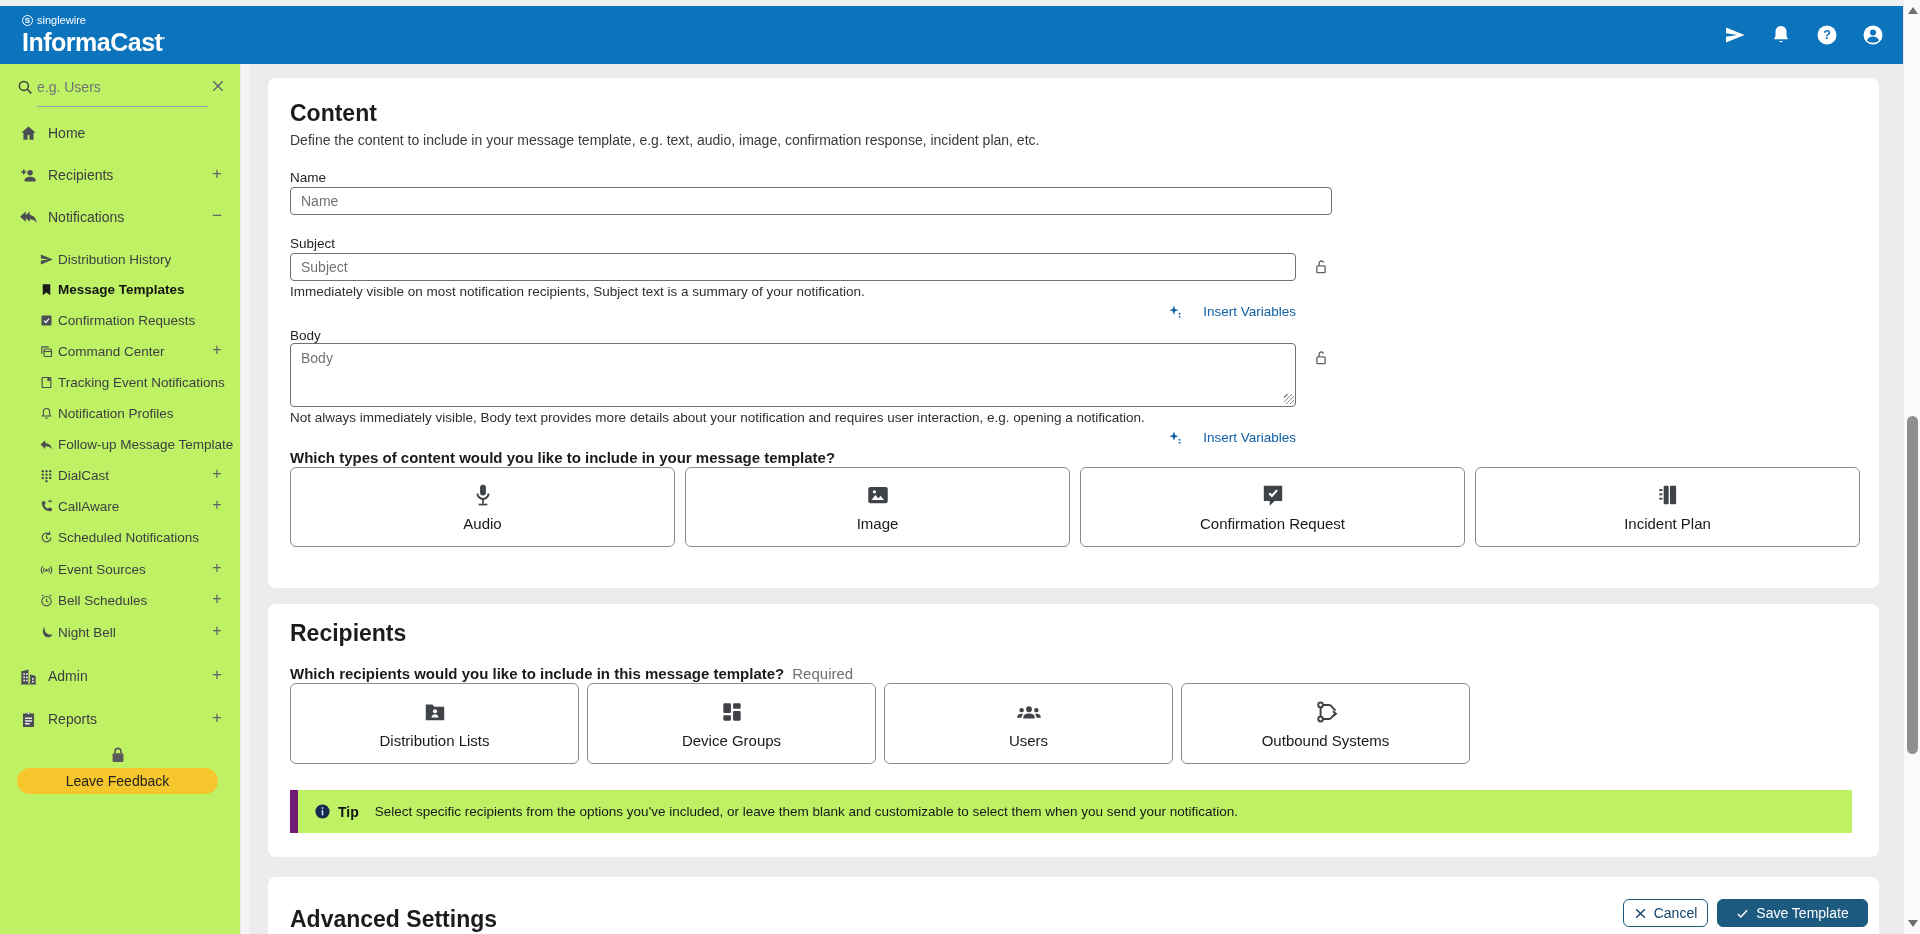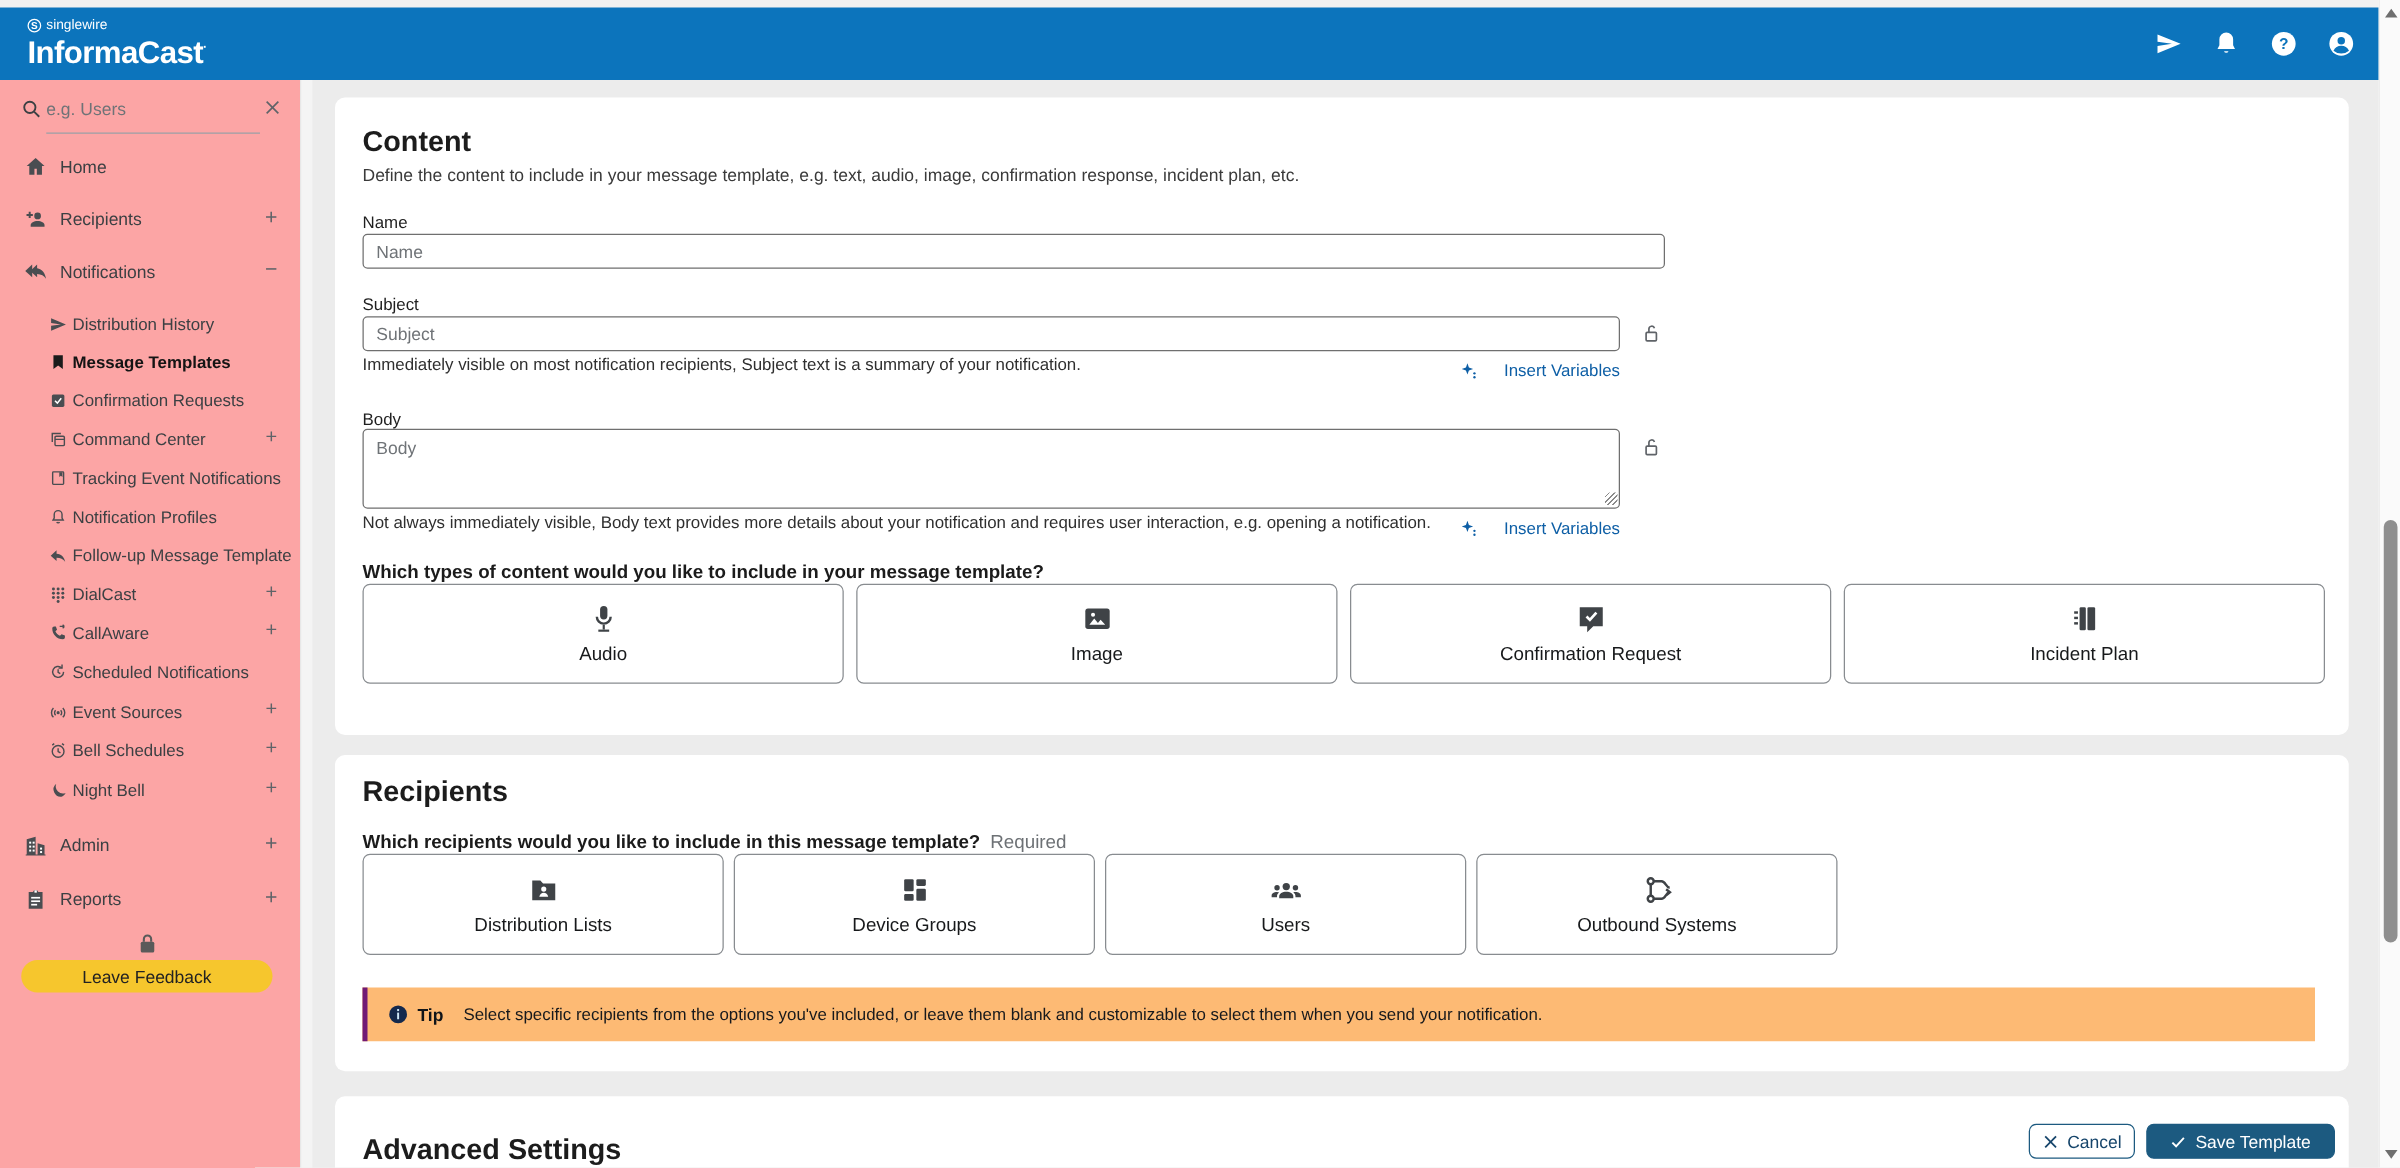--- a/index.html
+++ b/index.html
@@ -12,21 +12,21 @@
   .brand-top { display:flex; align-items:center; gap:4px; font-size:11px; }
   .brand-dot { width:11px; height:11px; border:1.5px solid #fff; border-radius:50%;
                font-size:8px; line-height:9px; text-align:center; font-weight:bold; }
   .brand-big { font-size:25px; font-weight:bold; letter-spacing:-0.5px; line-height:26px; }
   .brand-mark { font-size:10px; vertical-align:super; }
   .hdr-icons { position:absolute; right:18px; top:0; height:58px; display:flex; align-items:center; gap:22px; }
   .hdr-icon { width:24px; height:24px; color:#fff; cursor:pointer; }
   .hdr-icon svg { width:100%; height:100%; }
 
   
-  .sidebar { position:absolute; top:64px; left:0; width:240px; height:870px; background:#fca5a5; }
+  .sidebar { position:absolute; top:64px; left:0; width:240px; height:870px; background:#bef264; }
   .side-gutter { position:absolute; top:64px; left:240px; width:10px; height:870px; background:#f4f4f4; border-left:1px solid #e7e7e7; }
 
   .search-row { position:absolute; top:12px; left:0; width:240px; height:24px; }
   .search-ic { position:absolute; left:16px; top:2px; width:18px; height:18px; color:#3c4043; }
   .search-input { position:absolute; left:37px; top:0; width:160px; height:22px; border:none; outline:none;
                   font-size:14px; color:#3c4043; background:transparent; font-family:inherit; }
   .search-input::placeholder { color:#6f7377; }
   .search-clear { position:absolute; left:210px; top:2px; width:16px; height:16px; color:#5f6368; cursor:pointer; }
   .search-line { position:absolute; top:42px; left:37px; width:171px; height:1px; background:#9aa0a6; }
 
@@ -64,36 +64,36 @@
   .txt-input::placeholder, .txt-area::placeholder { color:#6f7377; }
   .txt-area { position:absolute; left:22px; height:64px; border:1px solid #6f6f6f; border-radius:4px;
               font-family:inherit; font-size:14px; color:#202124; padding:6px 10px; outline:none; resize:none; background:#fff; }
   .resize-grip { position:absolute; width:10px; height:10px;
        background:repeating-linear-gradient(135deg, transparent 0 2px, #8a8a8a 2px 3px); cursor:nwse-resize; }
   .lock-adorn { position:absolute; width:18px; height:18px; color:#5f6368; cursor:pointer; }
   .lock-adorn svg { width:100%; height:100%; }
 
   .help-row { position:absolute; left:22px; width:1006px; display:flex; justify-content:space-between; align-items:flex-start; }
   .help-txt { font-size:13.5px; color:#2f2f2f; }
-  .ins-var { display:flex; align-items:center; gap:20px; color:#0e5fa6; font-size:13.5px; cursor:pointer; margin-top:5px; }
+  .ins-var { display:flex; align-items:center; gap:20px; color:#0e5fa6; font-size:13.5px; cursor:pointer; margin-top:20px; }
   .ins-var svg { width:15px; height:15px; }
 
   .question { position:absolute; left:22px; font-size:15px; font-weight:bold; color:#1b1b1b; }
   .required { font-weight:normal; color:#6d7175; margin-left:8px; }
 
   .cards-row { position:absolute; left:22px; display:flex; gap:10px; }
   .opt-card { height:80px; background:#fff; border:1px solid #888c90; border-radius:6px; cursor:pointer;
               display:flex; flex-direction:column; align-items:center; justify-content:center; gap:7px; }
   .opt-card .oc-ic { width:26px; height:26px; color:#3f4347; }
   .opt-card .oc-ic svg { width:100%; height:100%; }
   .opt-card .oc-lbl { font-size:15px; font-weight:500; color:#17191b; }
   .w385 { width:385px; } .w254 { width:289px; height:81px; }
 
-  .tip-box { position:absolute; left:22px; width:1562px; height:43px; background:#fdba74;
-             border-left:4px solid #701a75; display:flex; align-items:center; }
+  .tip-box { position:absolute; left:22px; width:1562px; height:43px; background:#bef264;
+             border-left:8px solid #701a75; display:flex; align-items:center; }
   .tip-ic { width:17px; height:17px; color:#14294d; margin-left:16px; flex:0 0 auto; }
   .tip-ic svg { width:100%; height:100%; }
   .tip-lbl { font-size:14px; font-weight:bold; color:#101418; margin-left:7px; }
   .tip-txt { font-size:13.5px; color:#17191c; margin-left:16px; }
 
   
   .btn { position:absolute; top:899px; height:28px; border-radius:6px; font-family:inherit; font-size:14px;
          display:flex; align-items:center; justify-content:center; gap:7px; cursor:pointer; }
   .btn svg { width:13px; height:13px; }
   .btn-cancel { left:1623px; width:85px; background:#fff; border:1.5px solid #1c5a80; color:#16456b; }

